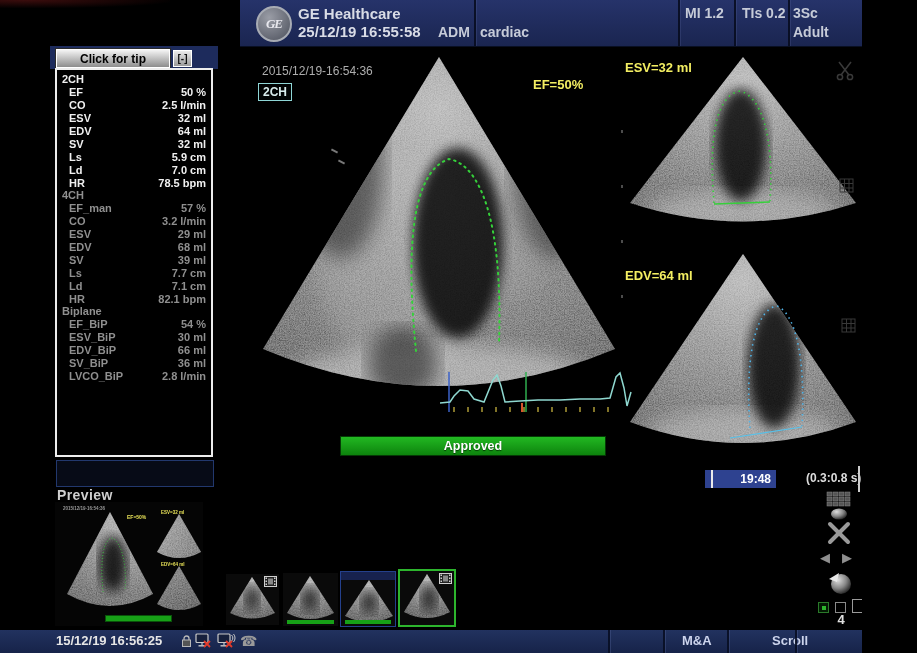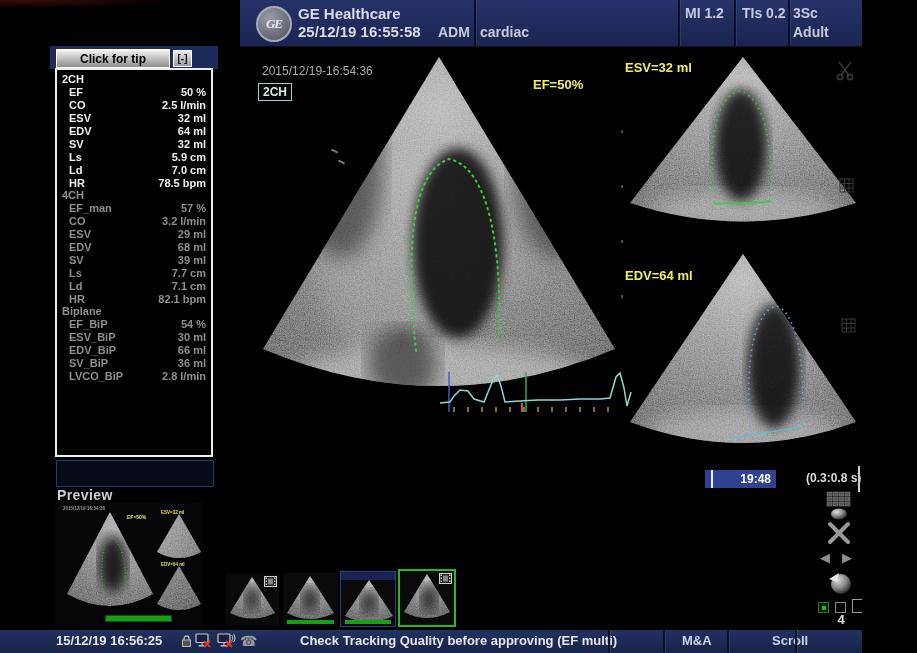--- a/index.html
+++ b/index.html
@@ -297,20 +297,21 @@
         <line x1="86" y1="37" x2="86" y2="42"></line>
       <line x1="100" y1="37" x2="100" y2="42"></line>
         <line x1="114" y1="37" x2="114" y2="42"></line>
       <line x1="128" y1="37" x2="128" y2="42"></line>
         <line x1="142" y1="37" x2="142" y2="42"></line>
       <line x1="156" y1="37" x2="156" y2="42"></line>
         <line x1="170" y1="37" x2="170" y2="42"></line>
     </g>
   </svg>
 
+  <div class="abs approve">Approved</div>
 
   <svg class="abs" style="left:622px;top:53px" width="242" height="185" viewBox="0 0 242 185">
     <defs>
         <clipPath id="cpE1">
           <path d="M121 4 L8 150 Q121 187 234 150 Z"></path>
         </clipPath>
       </defs>
     <g clip-path="url(#cpE1)">
       <rect width="242" height="185" fill="url(#fanGrad)"></rect>
       <rect width="242" height="185" filter="url(#speck)" opacity="0.55"></rect>
@@ -514,21 +515,20 @@
       <rect x="1" y="1" width="12" height="8.5" rx="1" fill="#16203c" stroke="#c8c8c8" stroke-width="1.2"></rect>
       <line x1="7" y1="9.5" x2="7" y2="12" stroke="#c8c8c8" stroke-width="1.2"></line>
       <line x1="3.5" y1="12.8" x2="10.5" y2="12.8" stroke="#c8c8c8" stroke-width="1.4"></line>
       <path d="M14.5 2 a4 4 0 0 1 0 6 M16.5 1 a6 6 0 0 1 0 8" fill="none" stroke="#c8c8c8" stroke-width="1"></path>
       <g stroke="#e23a2a" stroke-width="1.8">
           <line x1="9" y1="8" x2="15" y2="14"></line>
           <line x1="15" y1="8" x2="9" y2="14"></line>
         </g>
     </svg>
     <span style="position:absolute;left:240px;top:3px;font-size:14px;color:#9a9a9a">☎</span>
-    <span class="s-txt" style="left:300px">Check Tracking Quality before approving (EF multi)</span>
     <div class="sdiv" style="left:608px"></div>
     <div class="sdiv" style="left:663px"></div>
     <span class="s-txt s-soft" style="left:682px">M&amp;A</span>
     <div class="sdiv" style="left:727px"></div>
     <span class="s-txt s-soft" style="left:772px">Scroll</span>
     <div class="sdiv" style="left:795px"></div>
   </div>
 
 </div>
 

